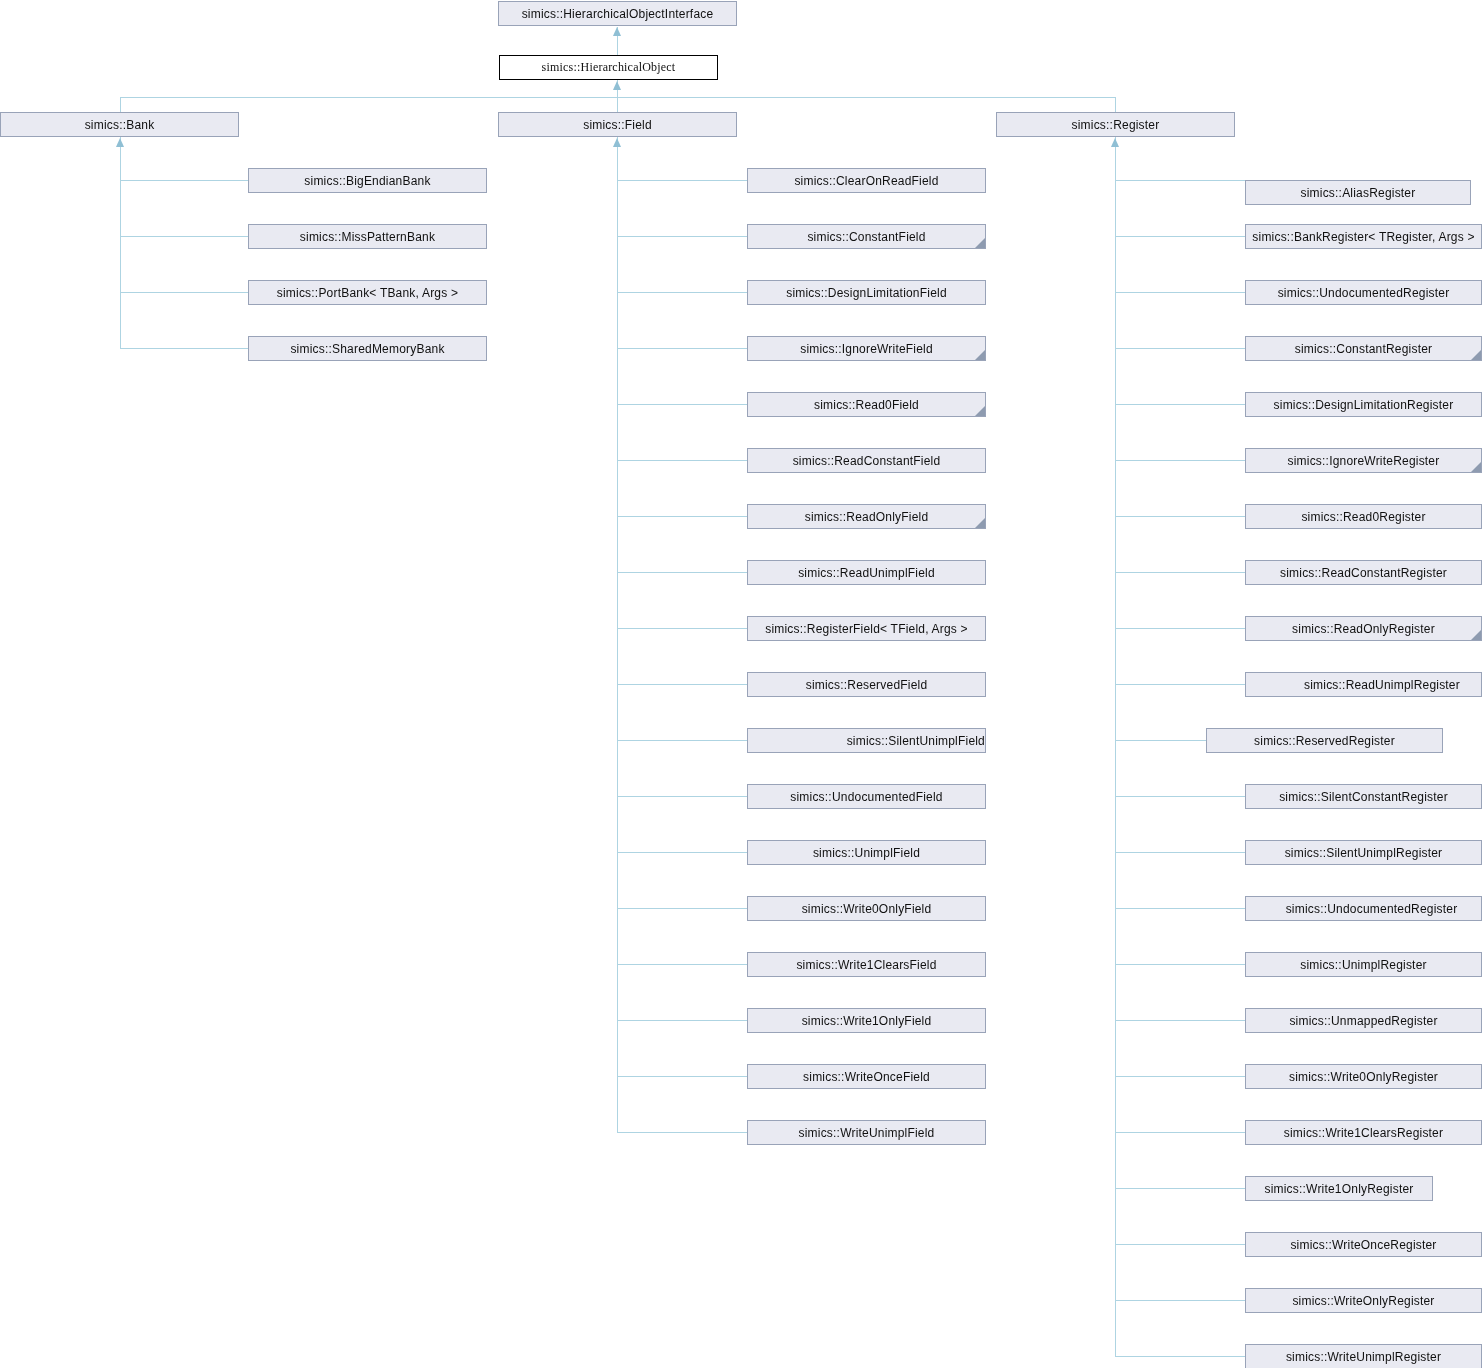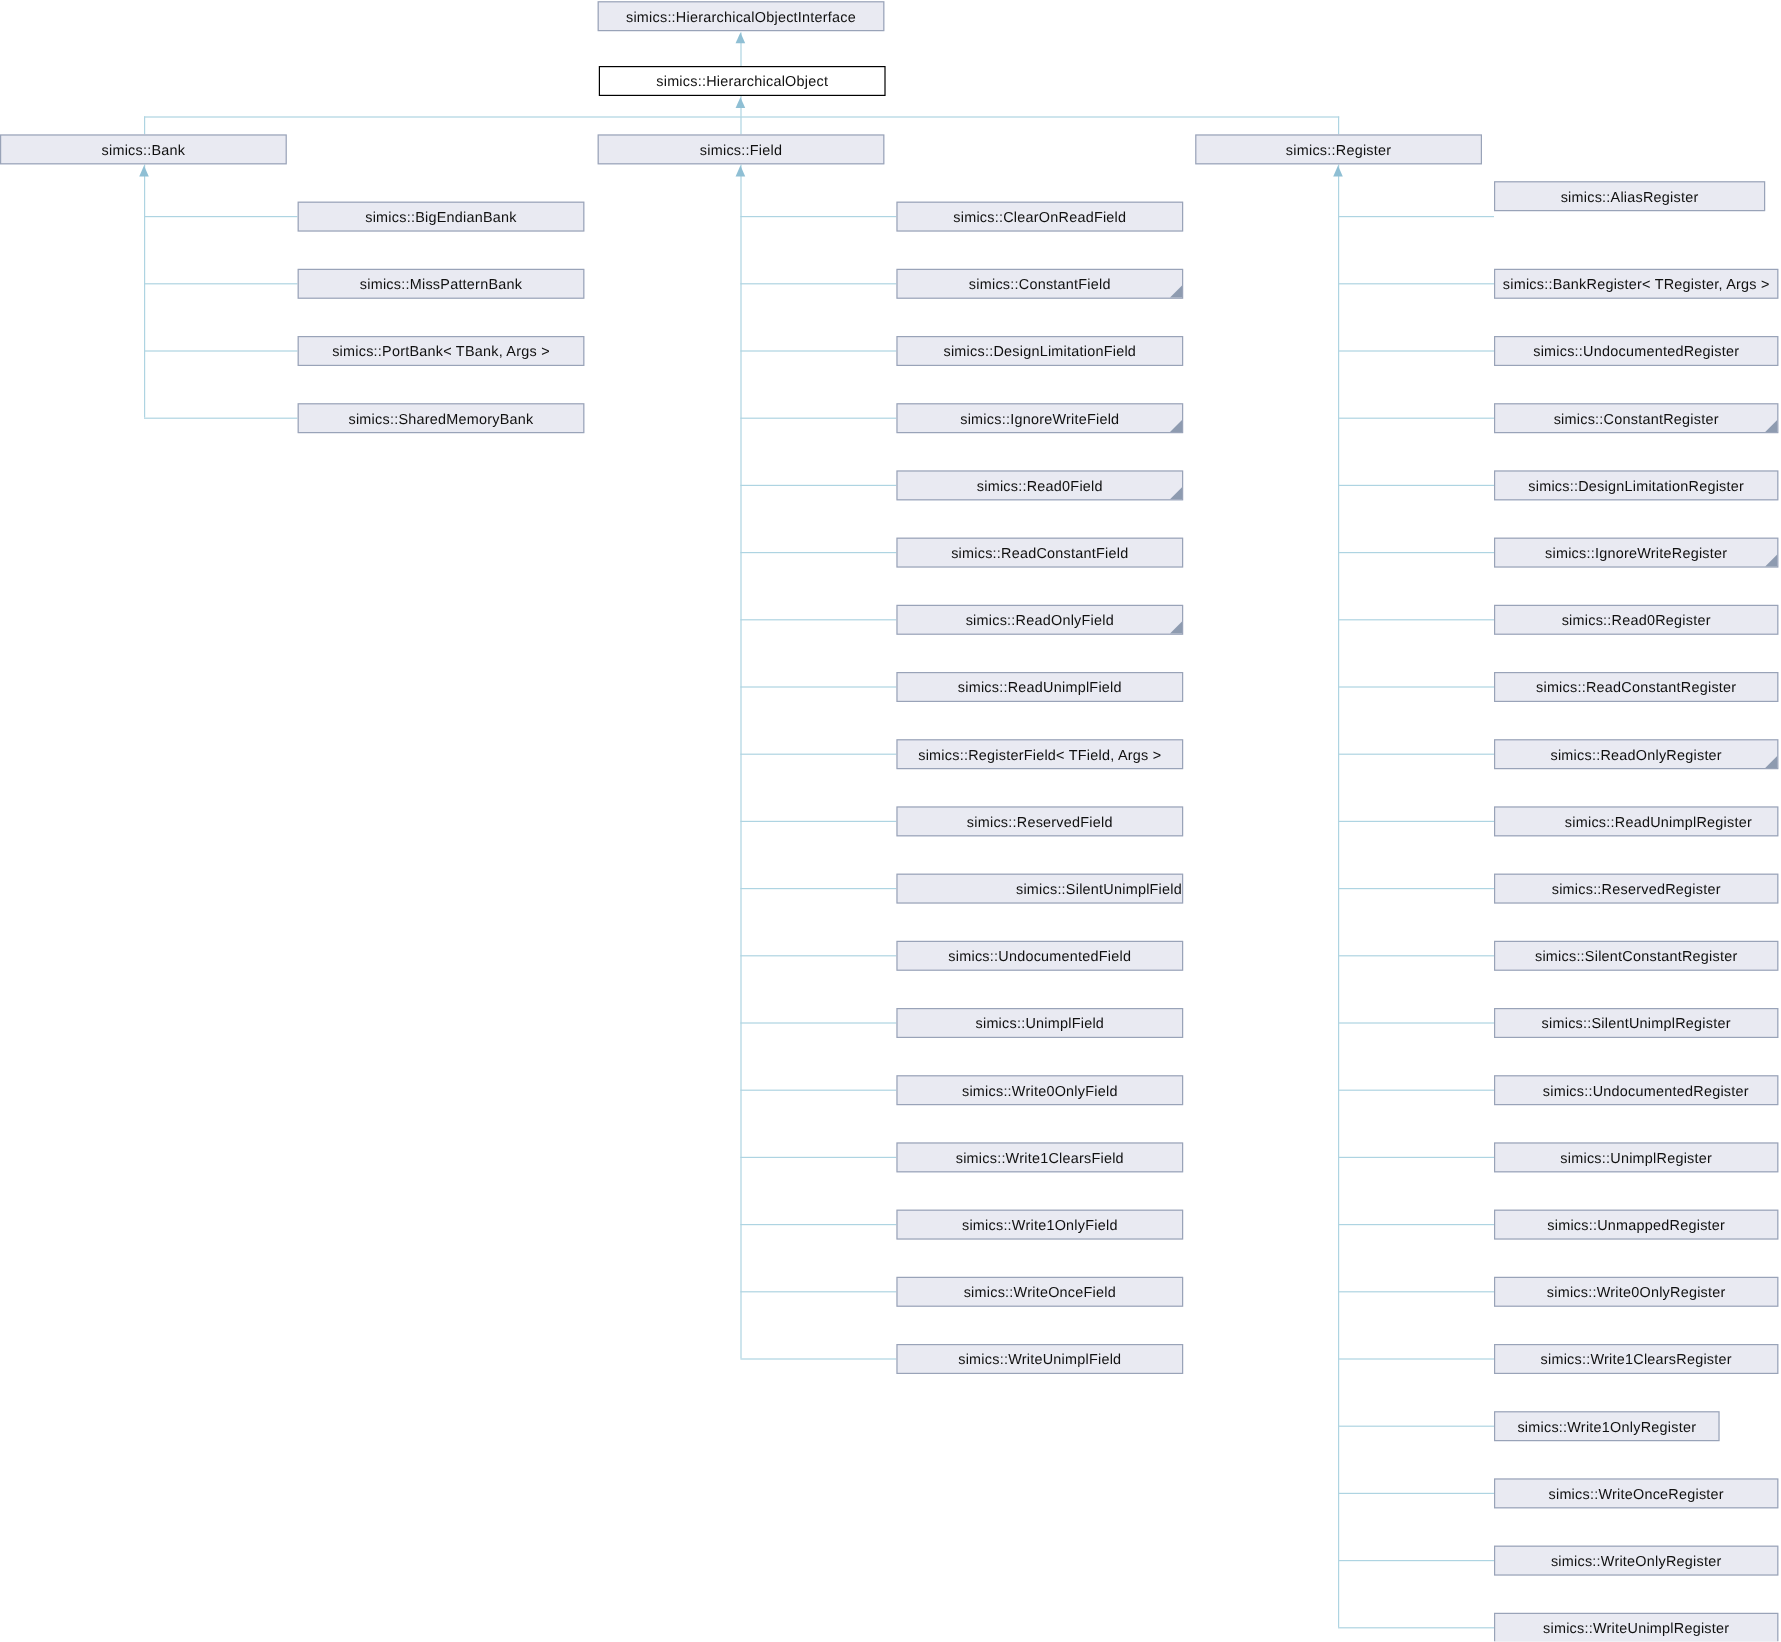--- a/index.html
+++ b/index.html
@@ -53,21 +53,21 @@
     border-bottom: 10px solid var(--marker-color);
   }
 </style>
 </head>
 <body>
 
 <div id="canvas">
     <div class="node normal" style="left: 498px; top: 1px; width: 239px;">
       <span>simics::HierarchicalObjectInterface</span>
     </div>
-    <div class="node current" style="left: 499px; top: 55px; width: 239px;">
+    <div class="node current" style="left: 499px; top: 55px; width: 219px; font-family: Liberation Serif, serif;">
       <span>simics::HierarchicalObject</span>
     </div>
     <div class="edge" style="left: 617px; top: 27px; width: 1px; height: 28px;"></div>
     <div class="arrow-up" style="left: 613px; top: 27px;"></div>
     <div class="edge" style="left: 617px; top: 80px; width: 1px; height: 17px;"></div>
     <div class="arrow-up" style="left: 613px; top: 81px;"></div>
     <div class="edge" style="left: 120px; top: 97px; width: 996px; height: 1px;"></div>
     <div class="edge" style="left: 120px; top: 97px; width: 1px; height: 15px;"></div>
     <div class="node normal" style="left: 0px; top: 112px; width: 239px;">
       <span>simics::Bank</span>
@@ -172,21 +172,21 @@
     <div class="node normal" style="left: 747px; top: 1120px; width: 239px;">
       <span>simics::WriteUnimplField</span>
     </div>
     <div class="edge" style="left: 1115px; top: 97px; width: 1px; height: 15px;"></div>
     <div class="node normal" style="left: 996px; top: 112px; width: 239px;">
       <span>simics::Register</span>
     </div>
     <div class="edge" style="left: 1115px; top: 137px; width: 1px; height: 1219px;"></div>
     <div class="arrow-up" style="left: 1111px; top: 138px;"></div>
     <div class="edge" style="left: 1115px; top: 180px; width: 130px; height: 1px;"></div>
-    <div class="node normal" style="left: 1245px; top: 151px; width: 226px;">
+    <div class="node normal" style="left: 1245px; top: 180px; width: 226px;">
       <span>simics::AliasRegister</span>
     </div>
     <div class="edge" style="left: 1115px; top: 236px; width: 130px; height: 1px;"></div>
     <div class="node normal" style="left: 1245px; top: 224px; width: 237px;">
       <span>simics::BankRegister&lt; TRegister, Args &gt;</span>
     </div>
     <div class="edge" style="left: 1115px; top: 292px; width: 130px; height: 1px;"></div>
     <div class="node normal" style="left: 1245px; top: 280px; width: 237px;">
       <span>simics::UndocumentedRegister</span>
     </div>
@@ -215,21 +215,21 @@
     <div class="edge" style="left: 1115px; top: 628px; width: 130px; height: 1px;"></div>
     <div class="node normal" style="left: 1245px; top: 616px; width: 237px;">
       <span>simics::ReadOnlyRegister</span>
       <div class="corner-marker"></div>
     </div>
     <div class="edge" style="left: 1115px; top: 684px; width: 130px; height: 1px;"></div>
     <div class="node normal" style="left: 1245px; top: 672px; width: 237px; padding-left: 37px;">
       <span>simics::ReadUnimplRegister</span>
     </div>
     <div class="edge" style="left: 1115px; top: 740px; width: 130px; height: 1px;"></div>
-    <div class="node normal" style="left: 1245px; top: 728px; width: 237px;">
+    <div class="node normal" style="left: 1206px; top: 728px; width: 237px;">
       <span>simics::ReservedRegister</span>
     </div>
     <div class="edge" style="left: 1115px; top: 796px; width: 130px; height: 1px;"></div>
     <div class="node normal" style="left: 1245px; top: 784px; width: 237px;">
       <span>simics::SilentConstantRegister</span>
     </div>
     <div class="edge" style="left: 1115px; top: 852px; width: 130px; height: 1px;"></div>
     <div class="node normal" style="left: 1245px; top: 840px; width: 237px;">
       <span>simics::SilentUnimplRegister</span>
     </div>

